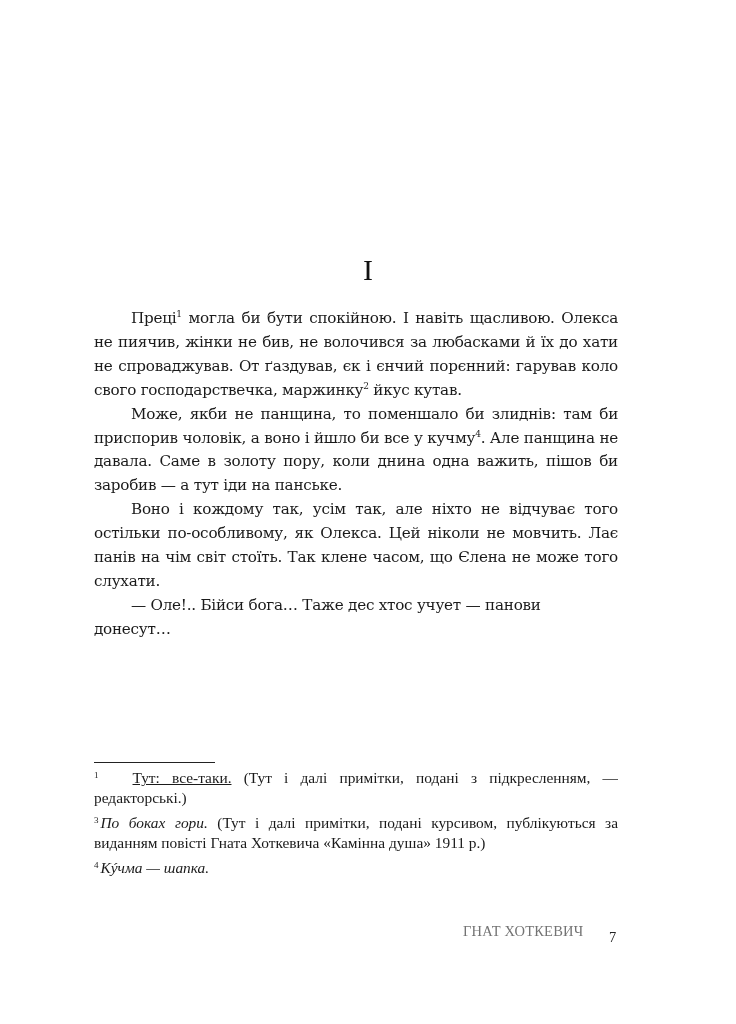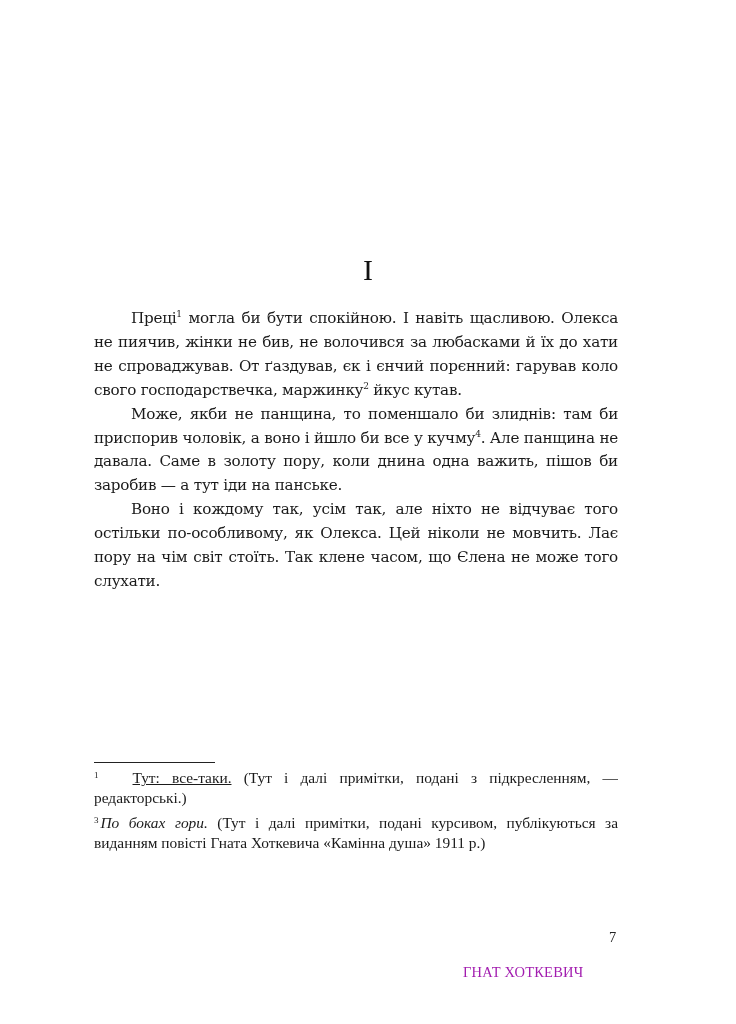--- a/index.html
+++ b/index.html
@@ -33,44 +33,46 @@
   .footnotes {
     position: absolute; left: 94px; top: 768px; width: 524px;
     font-family: "Liberation Serif", serif;
     font-size: 15.4px; line-height: 20px; text-align: justify;
   }
   .footnotes p { margin: 0 0 5px 0; }
   .footnotes sup { font-size: 9px; vertical-align: 5px; margin-right: 2px; }
   .u { text-decoration: underline; margin-left: 32px; }
   .i { font-style: italic; }
   .footer-author {
-    position: absolute; left: 463px; top: 964px;
+    position: absolute; left: 463px; top: 923px;
     font-family: "Liberation Serif", serif;
-    font-size: 14.5px; letter-spacing: 0.2px; color: #a21caf;
+    font-size: 14.5px; letter-spacing: 0.2px; color: #737373;
   }
   .footer-page {
     position: absolute; left: 609px; top: 929px;
     font-family: "Liberation Serif", serif;
     font-size: 14.5px; color: #222;
   }
 </style>
 </head>
 <body>
 
 <div class="page">
   <div class="chapter-heading">I</div>
 
   <div class="body-text" id="body-text">
       <p><span>Преці</span><sup>1</sup><span> могла би бути спокійною. І навіть щасливою. Олекса не пиячив, жінки не бив, не волочився за любасками й їх до хати не спроваджував. От ґаздував, єк і єнчий порєнний: гарував коло свого господарствечка, маржинку</span><sup>2</sup><span> йкус кутав.</span></p>
       <p><span>Може, якби не панщина, то поменшало би злиднів: там би приспорив чоловік, а воно і йшло би все у кучму</span><sup>4</sup><span>. Але панщина не давала. Саме в золоту пору, коли днина одна важить, пішов би заробив — а тут іди на панське.</span></p>
-      <p><span>Воно і кождому так, усім так, але ніхто не відчуває того остільки по-особливому, як Олекса. Цей ніколи не мовчить. Лає пору на чім світ стоїть. Так клене часом, що Єлена не може того слухати.</span></p>
+      <p><span>Воно і кождому так, усім так, але ніхто не відчуває того остільки по-особливому, як Олекса. Цей ніколи не мовчить. Лає панів на чім світ стоїть. Так клене часом, що Єлена не може того слухати.</span></p>
+      <p class="dialog"><span>— Оле!.. Бійси бога… Таже дес хтос учует — панови донесут…</span></p>
     </div>
 
   <div class="footnote-rule"></div>
 
   <div class="footnotes" id="footnotes">
       <p><sup>1</sup><span class="u">Тут: все-таки.</span><span> (Тут і далі примітки, подані з підкресленням, — редакторські.)</span></p>
       <p><sup>3</sup><span class="i">По боках гори.</span><span> (Тут і далі примітки, подані курсивом, публікуються за виданням повісті Гната Хоткевича «Камінна душа» 1911 р.)</span></p>
+      <p><sup>4</sup><span class="i">Кýчма — шапка.</span></p>
     </div>
 
   <div class="footer-author">ГНАТ ХОТКЕВИЧ</div>
   <div class="footer-page">7</div>
 </div>
 
 </body></html>

